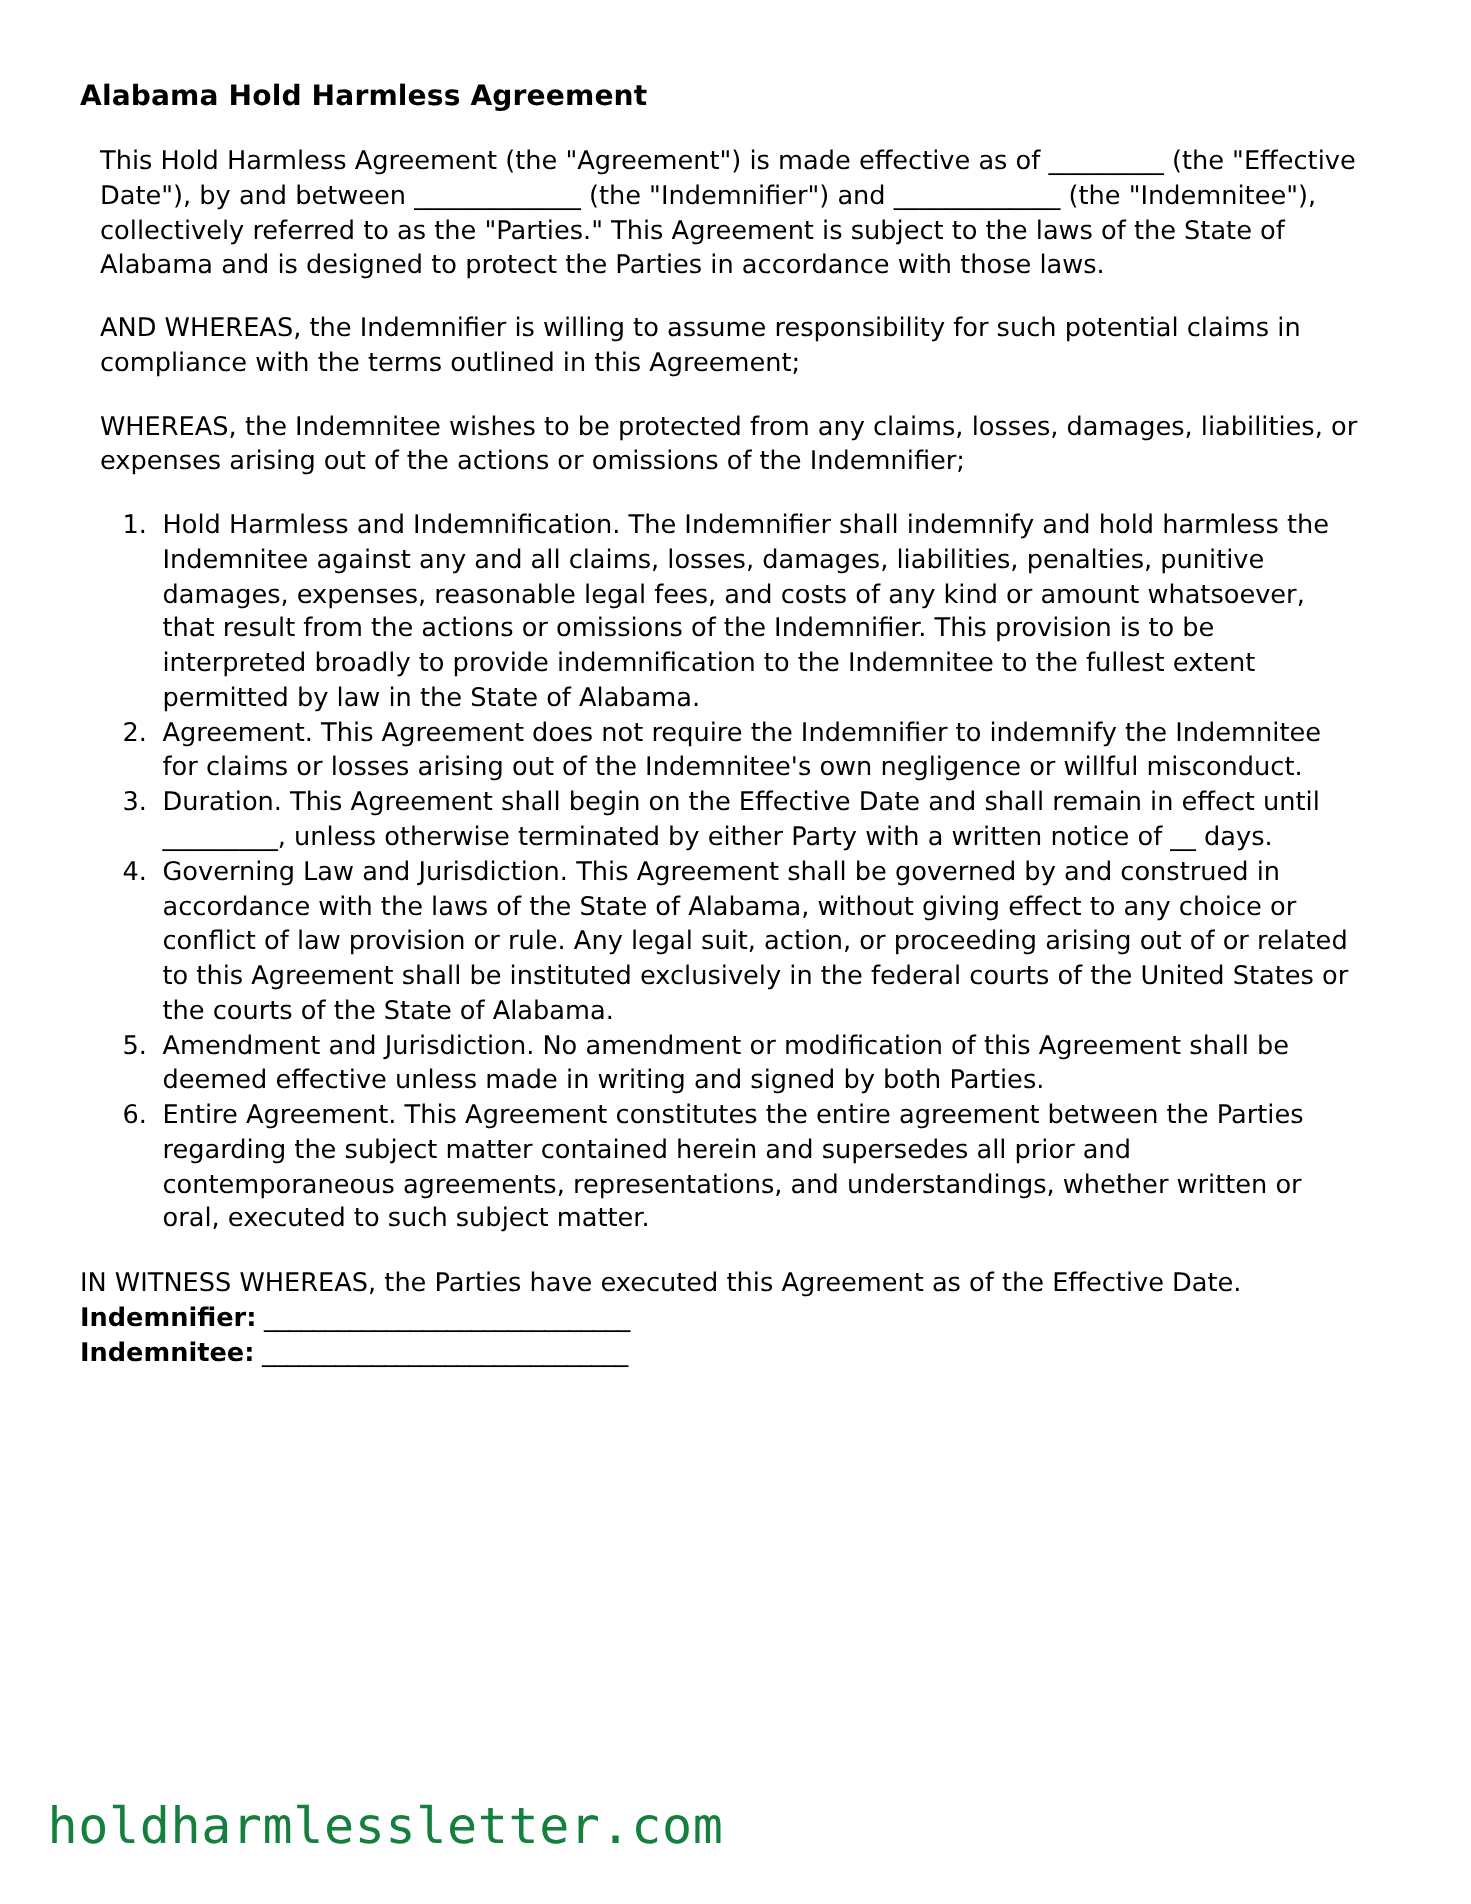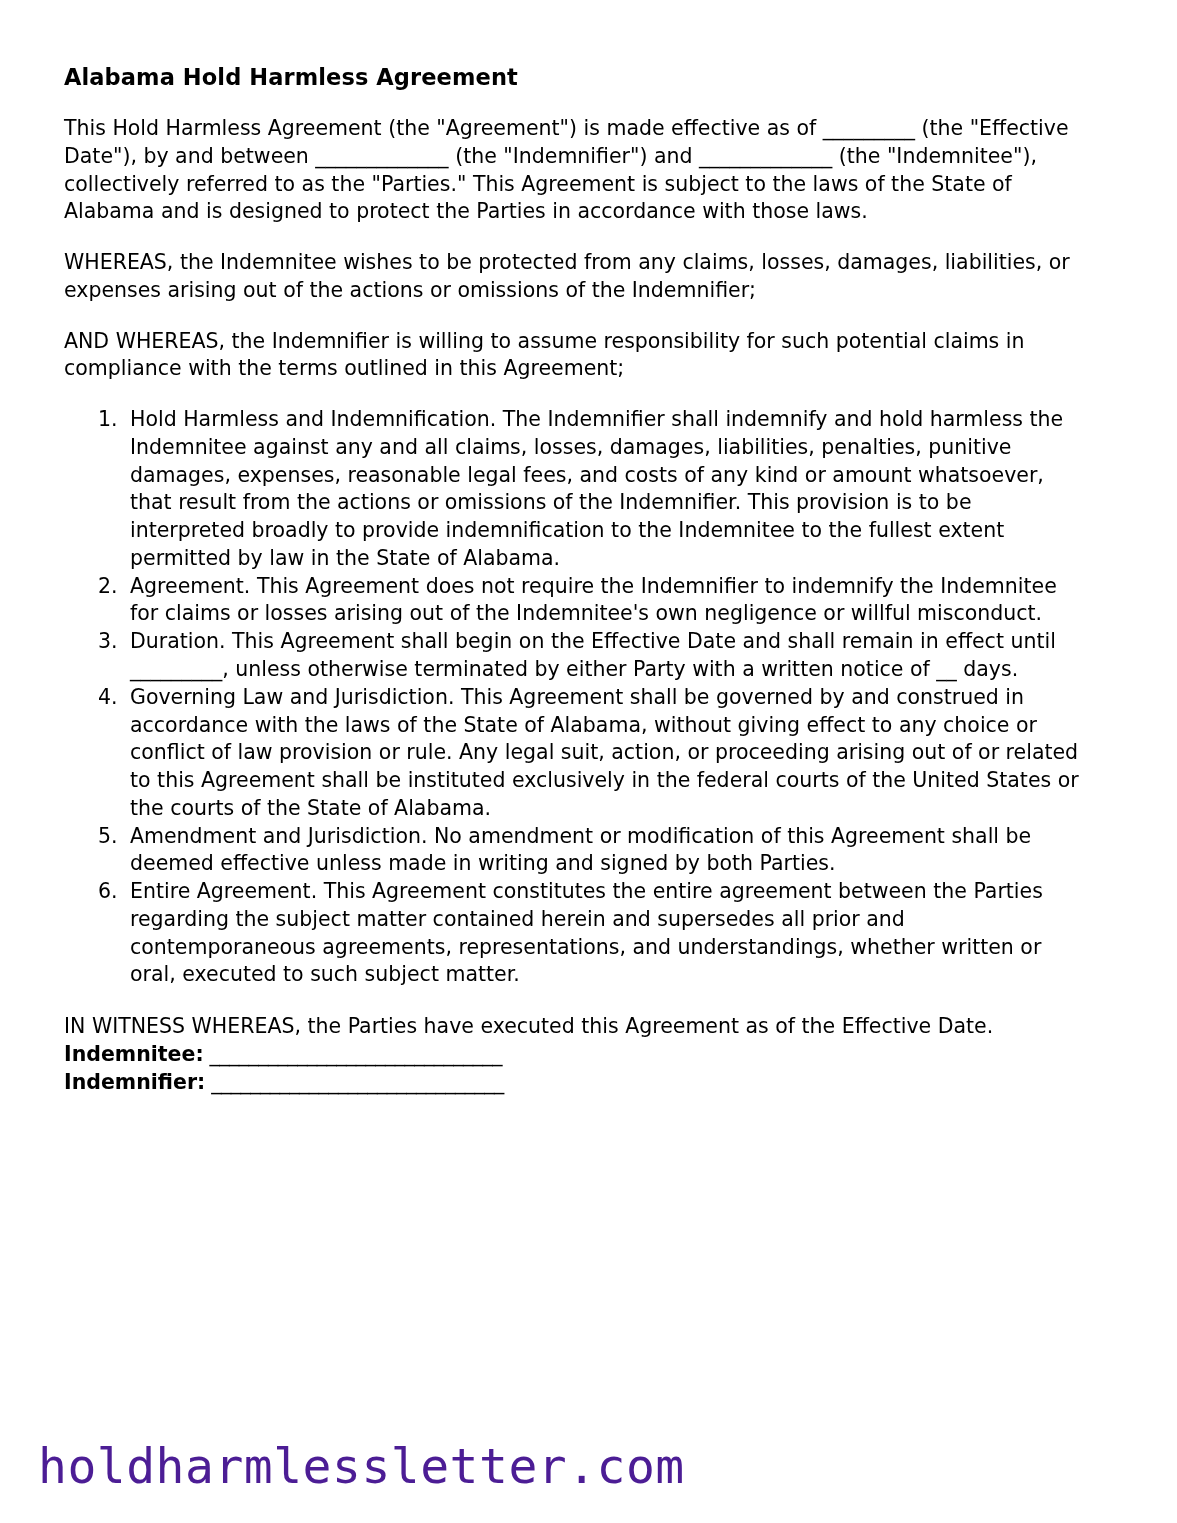--- a/index.html
+++ b/index.html
@@ -26,21 +26,21 @@
   .doc-title {
     font-size: 22.5px;
     font-weight: bold;
     line-height: 1.2;
     margin: 0 0 24px 0;
     letter-spacing: 0.1px;
   }
   p.para {
     font-size: 20.5px;
     line-height: 1.355;
-    margin: 0 0 23px 0;
+    margin: 0 0 23px 16px;
     text-align: left;
   }
   ol.clauses {
     margin: 0 0 24px 0;
     padding-left: 60px;
     font-size: 20.5px;
     line-height: 1.355;
   }
   ol.clauses > li {
     margin: 0 0 0 0;
@@ -67,39 +67,39 @@
   }
   .blank {
     font-family: "DejaVu Sans", sans-serif;
     letter-spacing: -0.5px;
   }
   .footer-watermark {
     position: absolute;
     left: 38px;
     top: 1438px;
     font-family: "DejaVu Sans Mono", monospace;
-    font-size: 48px;
-    color: #4c1d95;
+    font-size: 40px;
+    color: #15803d;
     letter-spacing: 0.5px;
     white-space: nowrap;
     font-weight: normal;
   }
 </style>
 </head>
 <body>
 
 <div class="page">
 
   <h1 class="doc-title">Alabama Hold Harmless Agreement</h1>
 
   <p class="para">This Hold Harmless Agreement (the "Agreement") is made effective as of _________ (the "Effective Date"), by and between _____________ (the "Indemnifier") and _____________ (the "Indemnitee"), collectively referred to as the "Parties." This Agreement is subject to the laws of the State of Alabama and is designed to protect the Parties in accordance with those laws.</p>
 
+  <p class="para">AND WHEREAS, the Indemnifier is willing to assume responsibility for such potential claims in compliance with the terms outlined in this Agreement;</p>
+
   <p class="para">WHEREAS, the Indemnitee wishes to be protected from any claims, losses, damages, liabilities, or expenses arising out of the actions or omissions of the Indemnifier;</p>
-
-  <p class="para">AND WHEREAS, the Indemnifier is willing to assume responsibility for such potential claims in compliance with the terms outlined in this Agreement;</p>
 
 
   <ol class="clauses">
     <li>
       <span class="lead">Hold Harmless and Indemnification.</span><span> The Indemnifier shall indemnify and hold harmless the Indemnitee against any and all claims, losses, damages, liabilities, penalties, punitive damages, expenses, reasonable legal fees, and costs of any kind or amount whatsoever, that result from the actions or omissions of the Indemnifier. This provision is to be interpreted broadly to provide indemnification to the Indemnitee to the fullest extent permitted by law in the State of Alabama.</span>
     </li>
     <li>
       <span class="lead">Agreement.</span><span> This Agreement does not require the Indemnifier to indemnify the Indemnitee for claims or losses arising out of the Indemnitee's own negligence or willful misconduct.</span>
     </li>
     <li>
@@ -113,24 +113,24 @@
     </li>
     <li>
       <span class="lead">Entire Agreement.</span><span> This Agreement constitutes the entire agreement between the Parties regarding the subject matter contained herein and supersedes all prior and contemporaneous agreements, representations, and understandings, whether written or oral, executed to such subject matter.</span>
     </li>
   </ol>
 
   <div class="closing">
     <div>IN WITNESS WHEREAS, the Parties have executed this Agreement as of the Effective Date.</div>
 
     <div class="sig-line">
-      <span class="sig-label">Indemnitee:</span><span class="blank"> ______________________________</span>
+      <span class="sig-label">Indemnifier:</span><span class="blank"> ______________________________</span>
     </div>
 
     <div class="sig-line">
-      <span class="sig-label">Indemnifier:</span><span class="blank"> ______________________________</span>
+      <span class="sig-label">Indemnitee:</span><span class="blank"> ______________________________</span>
     </div>
 
   </div>
 
 </div>
 
 <div class="footer-watermark">holdharmlessletter.com</div>
 
 </body></html>

